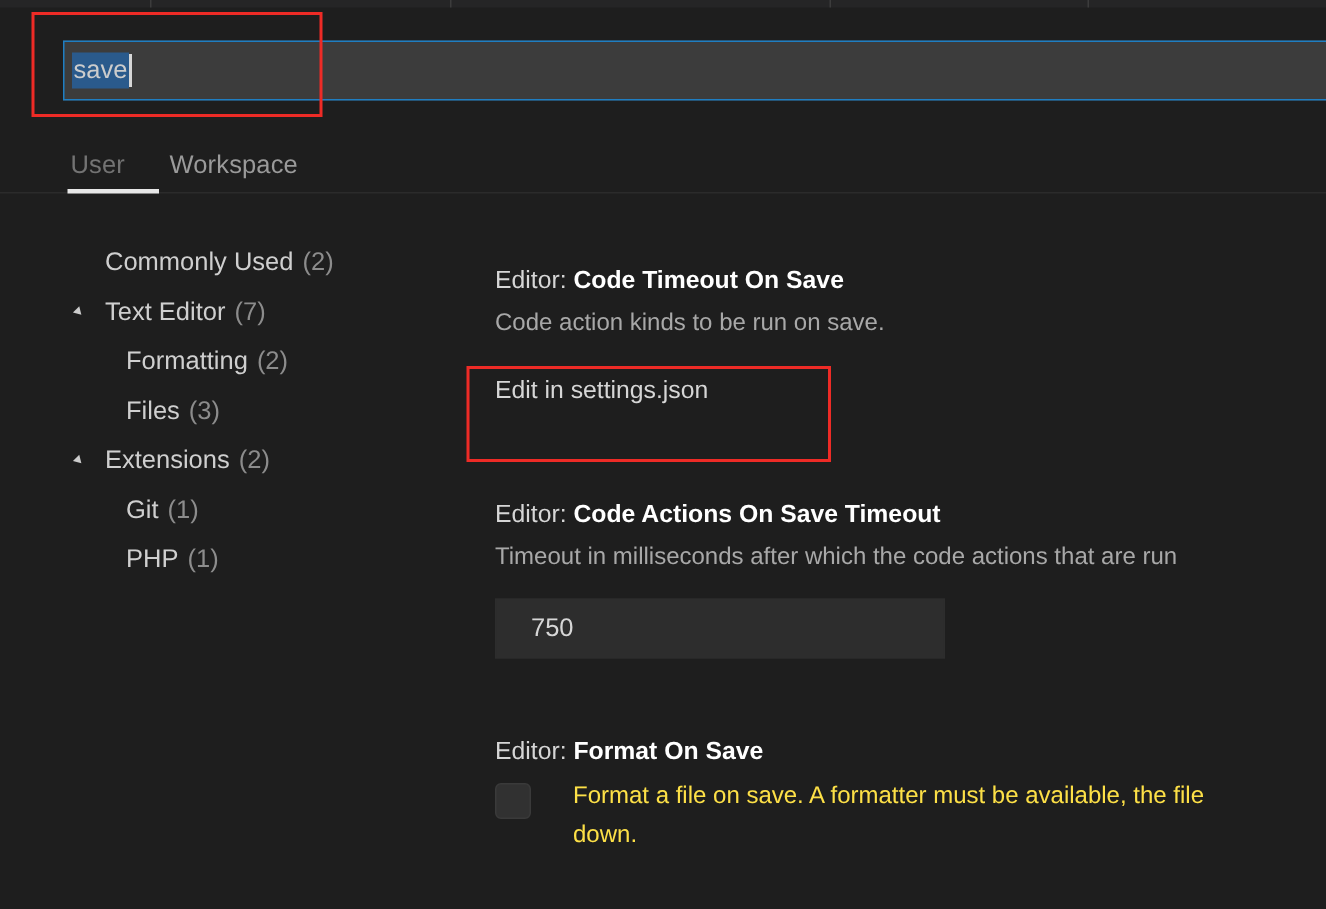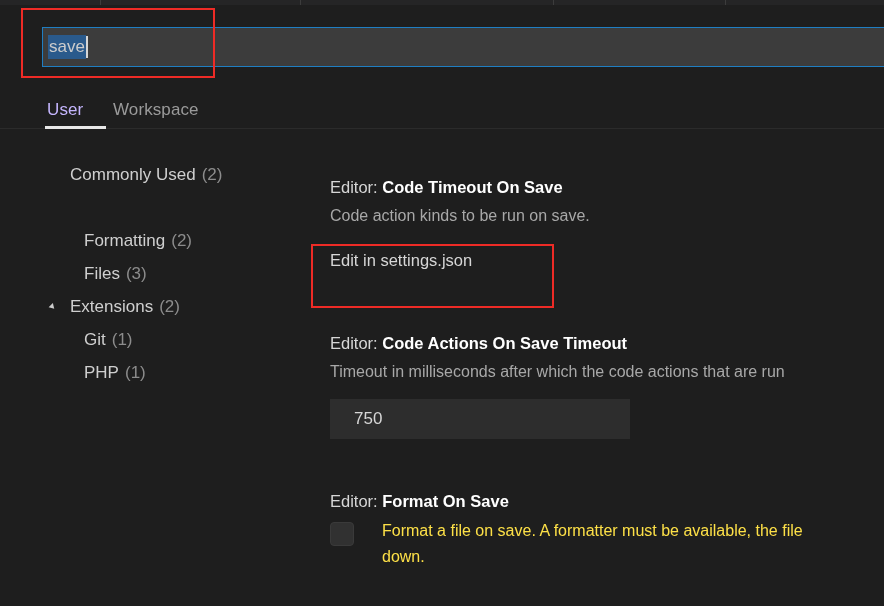--- a/index.html
+++ b/index.html
@@ -95,21 +95,21 @@
   }
   .tab {
     position: absolute;
     top: 0;
     height: 43px;
     display: flex;
     align-items: center;
     font-size: 17px;
     letter-spacing: 0.1px;
   }
-  .tab-user  { left: 47px; color: #c4b5fd; }
+  .tab-user  { left: 47px; color: #737373; }
   .tab-work  { left: 113px; color: #9a9a9a; }
 
   .tab-underline {
     position: absolute;
     left: 45px; top: 38px;
     width: 61px; height: 3px;
     background: #e7e7e7;
   }
   .tabs-baseline {
     position: absolute;
@@ -246,20 +246,25 @@
     <div class="tab-underline"></div>
   </div>
 
   <div class="toc">
 
     <div class="toc-item" style="left:70px; top:8px">
       <span class="toc-label">Commonly Used</span>
       <span class="toc-count">(2)</span>
     </div>
 
+    <div class="toc-item" style="left:70px; top:41px">
+      <span class="twisty"></span>
+      <span class="toc-label">Text Editor</span>
+      <span class="toc-count">(7)</span>
+    </div>
 
     <div class="toc-item" style="left:84px; top:74px">
       <span class="toc-label">Formatting</span>
       <span class="toc-count">(2)</span>
     </div>
 
     <div class="toc-item" style="left:84px; top:107px">
       <span class="toc-label">Files</span>
       <span class="toc-count">(3)</span>
     </div>

